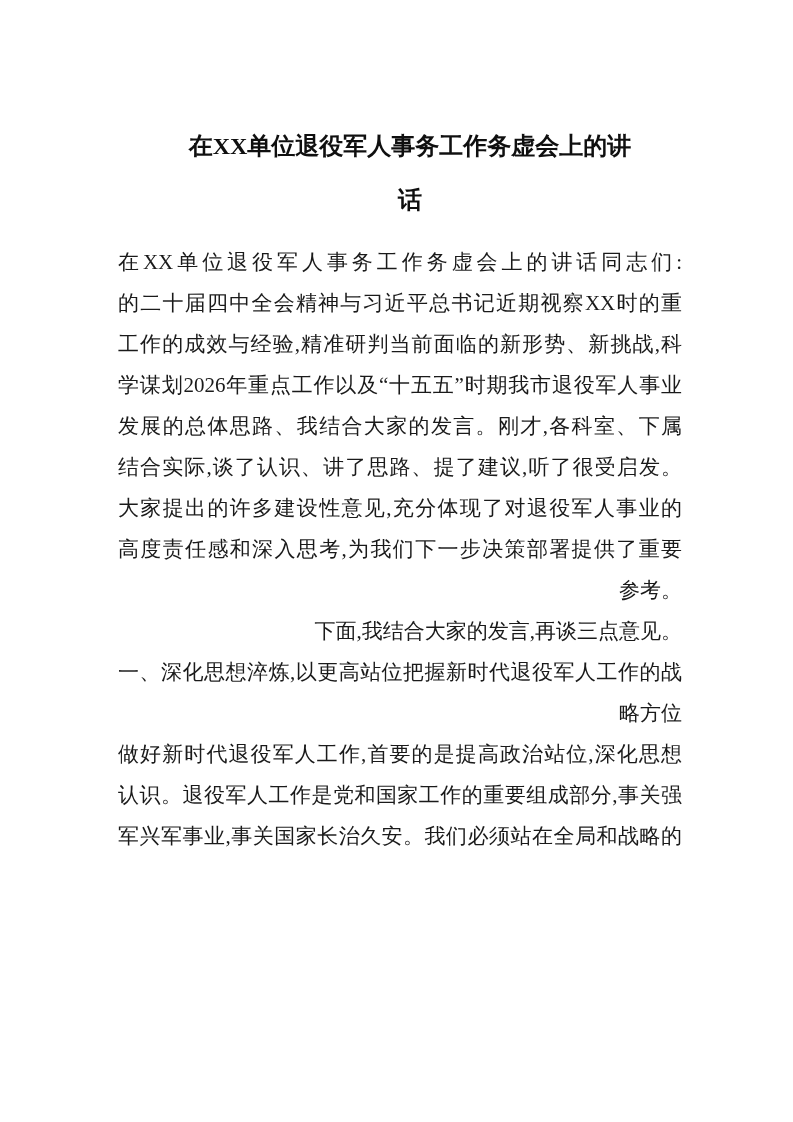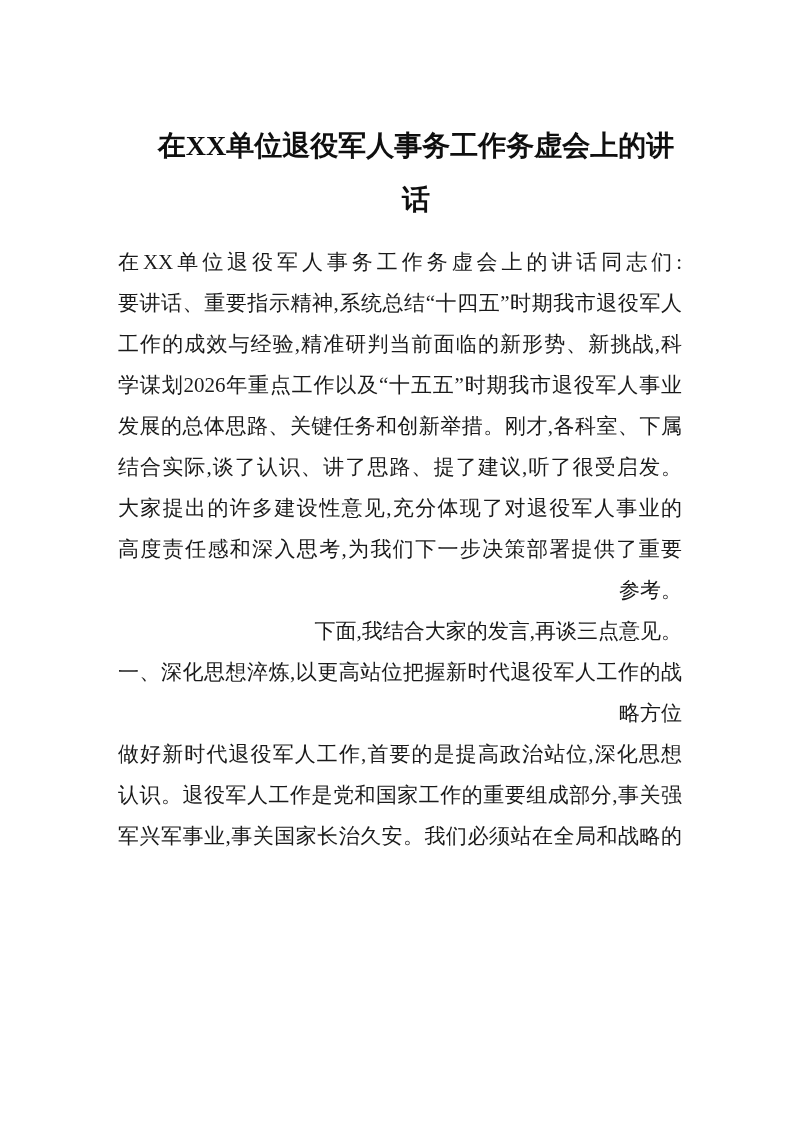--- a/index.html
+++ b/index.html
@@ -12,23 +12,23 @@
     width: 793px;
     height: 1122px;
     background: #ffffff;
     overflow: hidden;
     font-family: "Liberation Serif", "DejaVu Serif", serif;
     color: #161616;
   }
   .doc-title {
     position: absolute;
     top: 119px;
-    left: 134px;
+    left: 128px;
     width: 564px;
-    font-size: 28px;
+    font-size: 24px;
     font-weight: bold;
     color: #0f0f0f;
   }
   .title-line {
     height: 54px;
     line-height: 54px;
     text-align: center;
     white-space: nowrap;
     overflow: visible;
   }
@@ -60,24 +60,24 @@
 
 <div class="page">
 
   <div class="doc-title">
     <div class="title-line">在XX单位退役军人事务工作务虚会上的讲</div>
     <div class="title-line">话</div>
   </div>
 
   <div class="doc-body">
     <div class="tline j">在XX单位退役军人事务工作务虚会上的讲话同志们:</div>
-    <div class="tline j">要讲话、重要指示精神,系统总结“十四五”时期我市退役军人</div>
+    <div class="tline j">的二十届四中全会精神与习近平总书记近期视察XX时的重</div>
     <div class="tline j">工作的成效与经验,精准研判当前面临的新形势、新挑战,科</div>
     <div class="tline j">学谋划2026年重点工作以及“十五五”时期我市退役军人事业</div>
-    <div class="tline j">发展的总体思路、关键任务和创新举措。刚才,各科室、下属</div>
+    <div class="tline j">发展的总体思路、我结合大家的发言。刚才,各科室、下属</div>
     <div class="tline j">结合实际,谈了认识、讲了思路、提了建议,听了很受启发。</div>
     <div class="tline j">大家提出的许多建设性意见,充分体现了对退役军人事业的</div>
     <div class="tline j">高度责任感和深入思考,为我们下一步决策部署提供了重要</div>
     <div class="tline n">参考。</div>
     <div class="tline n">下面,我结合大家的发言,再谈三点意见。</div>
     <div class="tline j">一、深化思想淬炼,以更高站位把握新时代退役军人工作的战</div>
     <div class="tline n">略方位</div>
     <div class="tline j">做好新时代退役军人工作,首要的是提高政治站位,深化思想</div>
     <div class="tline j">认识。退役军人工作是党和国家工作的重要组成部分,事关强</div>
     <div class="tline j">军兴军事业,事关国家长治久安。我们必须站在全局和战略的</div>

